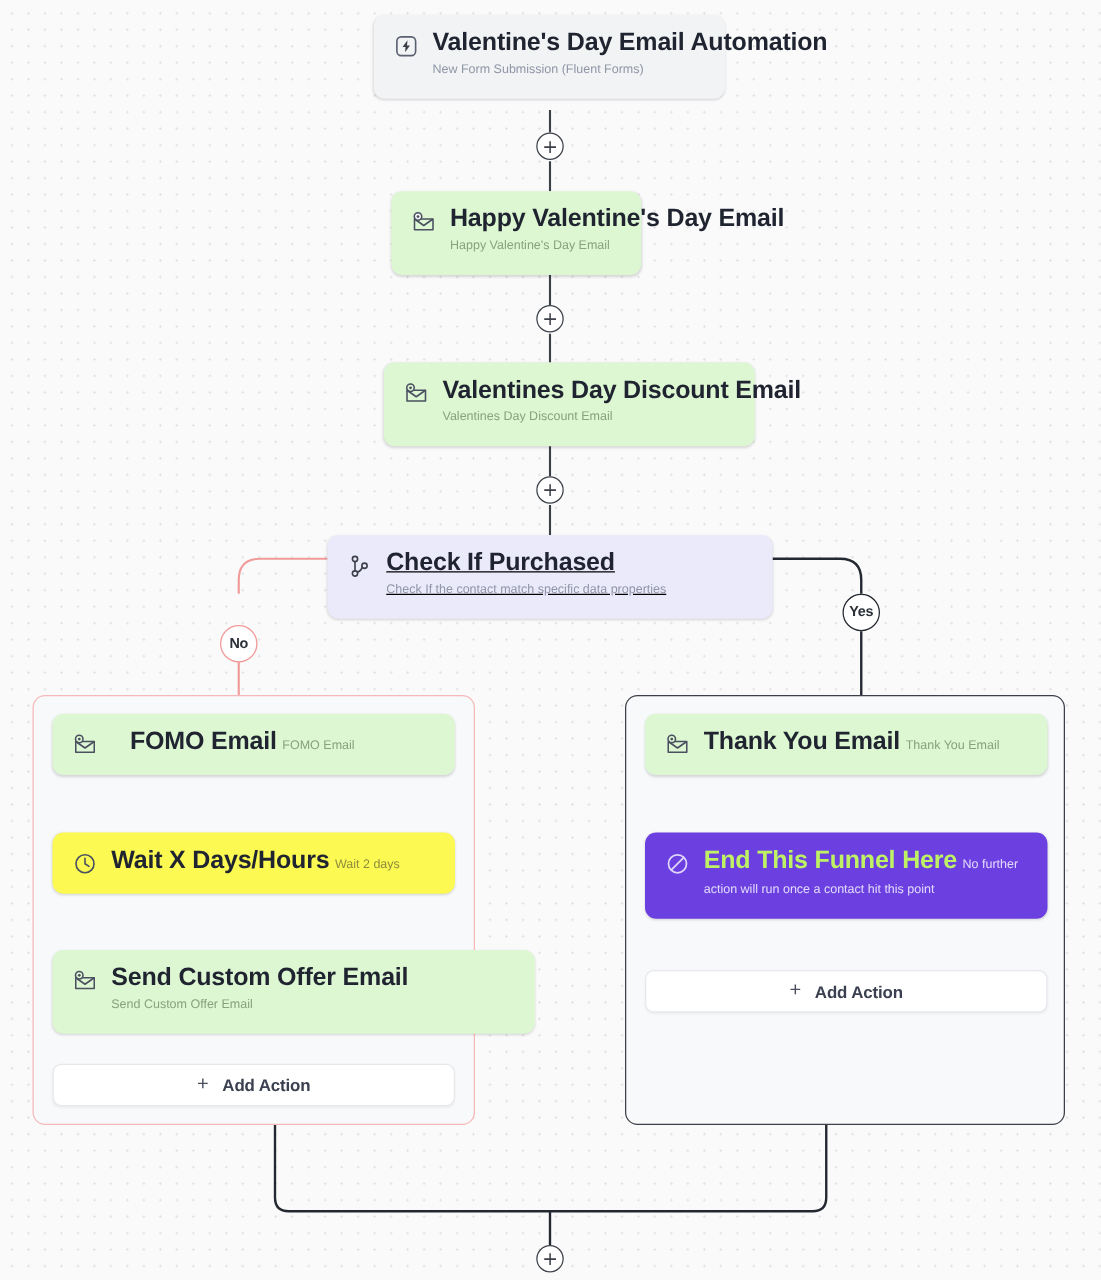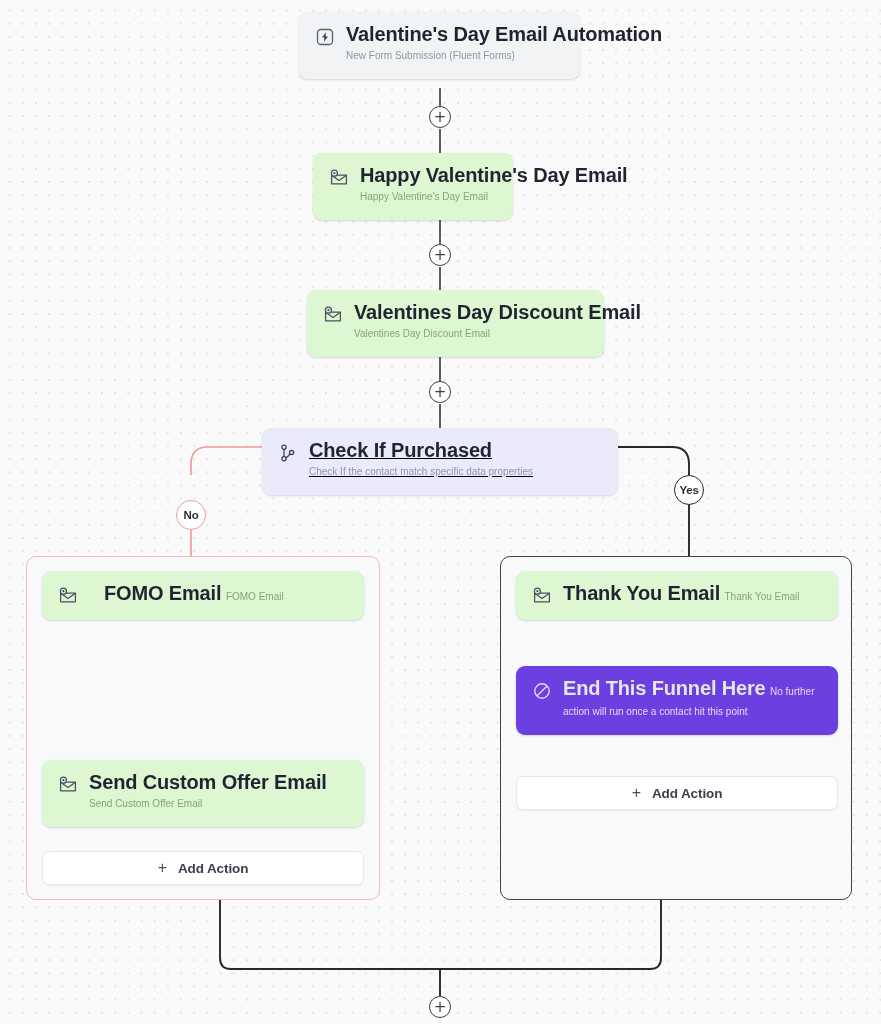--- a/index.html
+++ b/index.html
@@ -66,21 +66,21 @@
   }
 
   
   .n-trigger { background: #f2f3f5; }
   .n-email   { background: #ddf7d2; }
   .n-email .sub { color: #86a37e; }
   .n-cond    { background: #ebeafb; text-decoration: underline; }
   .n-wait    { background: #fbf952; }
   .n-wait .sub { color: #8f8d3c; }
   .n-end     { background: #6c40e0; }
-  .n-end .ttl { color: #e5e5e5; }
+  .n-end .ttl { color: #bef264; }
   .n-end .sub { color: #e2dafb; white-space: normal; }
 
   
   .branch-box {
     position: absolute;
     border-radius: 10px;
     background: #f8f9fa;
   }
   .branch-no  { border: 1.4px solid #f6b8b8; }
   .branch-yes { border: 1.4px solid #3c4149; }
@@ -248,22 +248,34 @@
         <circle cx="5.4" cy="5.2" r="3" fill="#ddf7d2" stroke="#4a5060" stroke-width="1.25"></circle>
         <circle cx="5.4" cy="5.2" r="1.1" fill="#4a5060"></circle>
       </svg>
     </span>
     <span class="txt">
       <span class="ttl">FOMO Email</span>
       <span class="sub">FOMO Email</span>
     </span>
   </div>
 
-
-  <div class="node n-email" style="left:42px; top:760px; width:322px;">
+  <div class="node n-wait" style="left:42px; top:666px; width:322px;">
+    <span class="ico">
+      <svg width="20" height="20" viewBox="0 0 20 20">
+        <circle cx="10" cy="10" r="7.2" fill="none" stroke="#4a5060" stroke-width="1.3"></circle>
+        <path d="M10 5.6 V10 l3.2 2.1" fill="none" stroke="#4a5060" stroke-width="1.3" stroke-linecap="round"></path>
+      </svg>
+    </span>
+    <span class="txt">
+      <span class="ttl">Wait X Days/Hours</span>
+      <span class="sub">Wait 2 days</span>
+    </span>
+  </div>
+
+  <div class="node n-email" style="left:42px; top:760px; width:386px;">
     <span class="ico">
       <svg width="20" height="20" viewBox="0 0 20 20">
         <path d="M2.6 7.2 h14.8 v8.6 H2.6 z" fill="none" stroke="#4a5060" stroke-width="1.25" stroke-linejoin="round"></path>
         <path d="M2.6 7.2 L10 12.4 L17.4 7.2" fill="none" stroke="#4a5060" stroke-width="1.25" stroke-linejoin="round"></path>
         <circle cx="5.4" cy="5.2" r="3" fill="#ddf7d2" stroke="#4a5060" stroke-width="1.25"></circle>
         <circle cx="5.4" cy="5.2" r="1.1" fill="#4a5060"></circle>
       </svg>
     </span>
     <span class="txt">
       <span class="ttl">Send Custom Offer Email</span>

